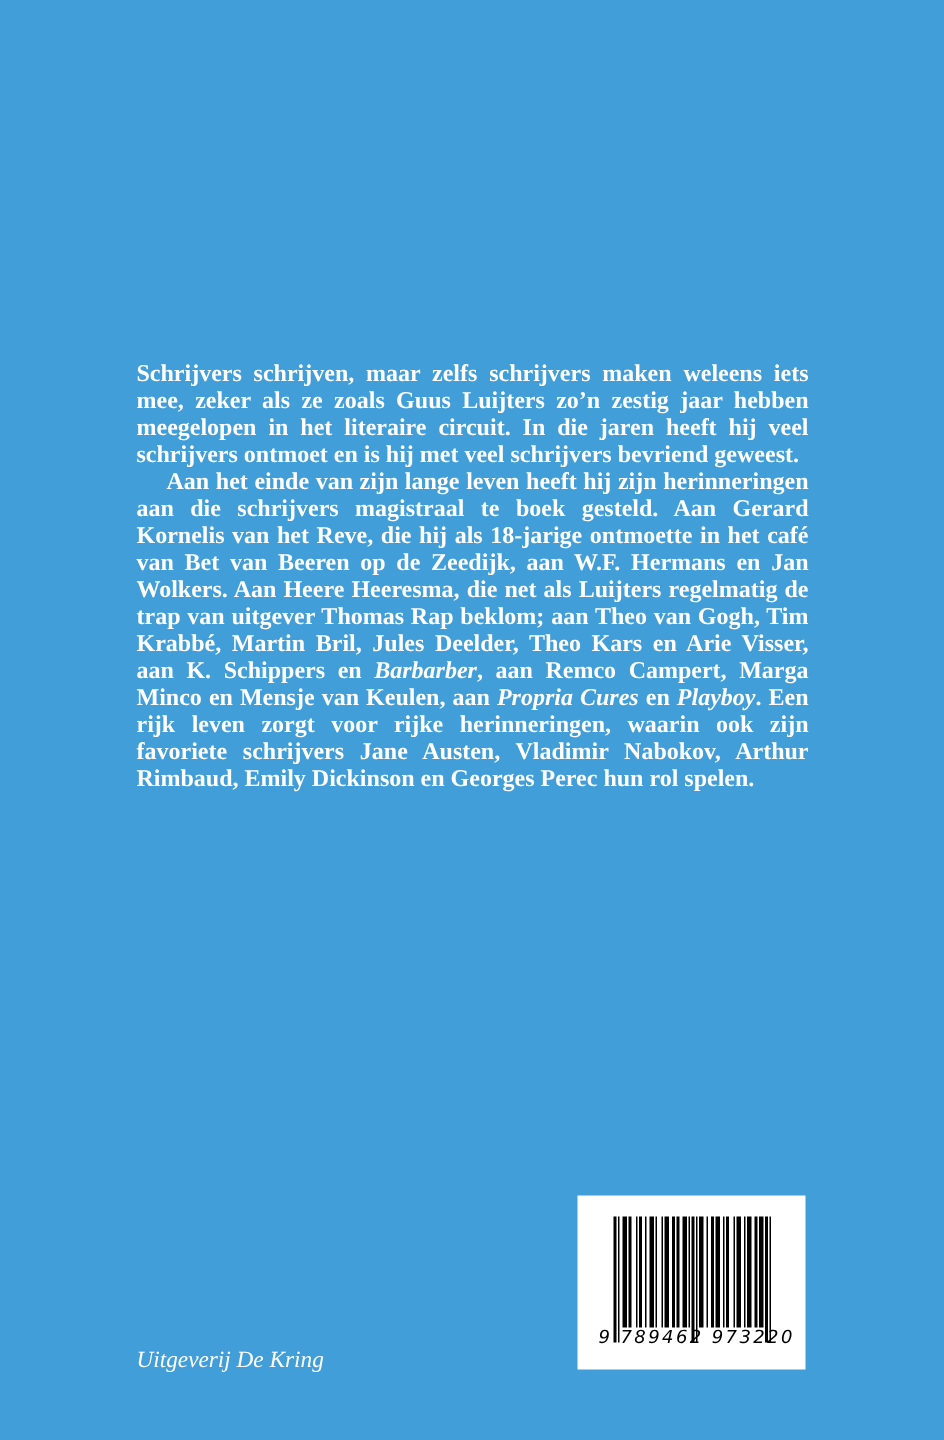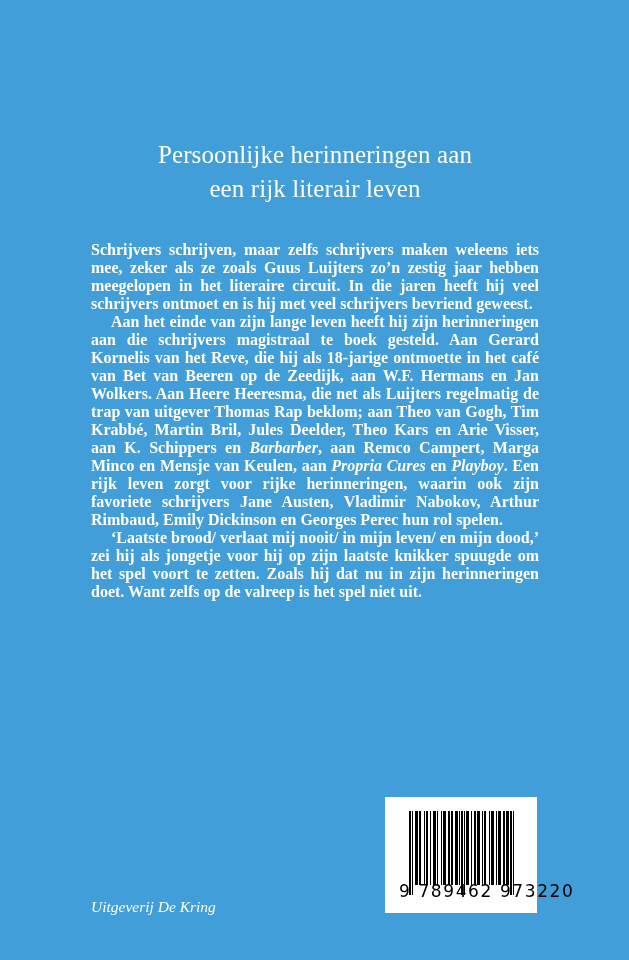--- a/index.html
+++ b/index.html
@@ -81,42 +81,38 @@
       height: 74px;
       flex: none;
     }
     .bars i.g { height: 84px; }
     .barcode-digits {
       position: absolute;
       left: 14px;
       top: 88px;
       width: 124px;
       font-family: "DejaVu Sans", "Liberation Sans", sans-serif;
-      font-size: 17px;
+      font-size: 12px;
       line-height: 12px;
       color: #000;
       letter-spacing: 1.6px;
       white-space: nowrap;
       background: transparent;
+      font-style: italic;
     }
   </style>
 </head>
 <body>
 
 <div class="cover">
 
-  <h1 class="title">
-    <span>Persoonlijke herinneringen aan</span>
-    <span>een rijk literair leven</span>
-  </h1>
 
   <div class="blurb">
     <p>Schrijvers schrijven, maar zelfs schrijvers maken weleens iets mee, zeker als ze zoals Guus Luijters zo’n zestig jaar hebben meegelopen in het literaire circuit. In die jaren heeft hij veel schrijvers ontmoet en is hij met veel schrijvers bevriend geweest.</p>
     <p class="indent"><span>Aan het einde van zijn lange leven heeft hij zijn herinneringen aan die schrijvers magistraal te boek gesteld. Aan Gerard Kornelis van het Reve, die hij als 18-jarige ontmoette in het café van Bet van Beeren op de Zeedijk, aan W.F. Hermans en Jan Wolkers. Aan Heere Heeresma, die net als Luijters regelmatig de trap van uitgever Thomas Rap beklom; aan Theo van Gogh, Tim Krabbé, Martin Bril, Jules Deelder, Theo Kars en Arie Visser, aan K. Schippers en </span><em>Barbarber</em><span>, aan Remco Campert, Marga Minco en Mensje van Keulen, aan </span><em>Propria Cures</em><span> en </span><em>Playboy</em><span>. Een rijk leven zorgt voor rijke herinneringen, waarin ook zijn favoriete schrijvers Jane Austen, Vladimir Nabokov, Arthur Rimbaud, Emily Dickinson en Georges Perec hun rol spelen.</span></p>
-    <p class="indent">‘Laatste brood/ verlaat mij nooit/ in mijn leven/ en mijn dood,’ zei hij als jongetje voor hij op zijn laatste knikker spuugde om het spel voort te zetten. Zoals hij dat nu in zijn herinneringen doet. Want zelfs op de valreep is het spel niet uit.</p>
   </div>
 
   <div class="publisher">Uitgeverij De Kring</div>
 
   <div class="barcode-box">
     <div class="bars">
       <i class="g" style="width:1.5px;background:#000"></i>
         <i style="width:1px"></i>
       <i class="g" style="width:1.5px;background:#000"></i>
         <i style="width:2px"></i>

